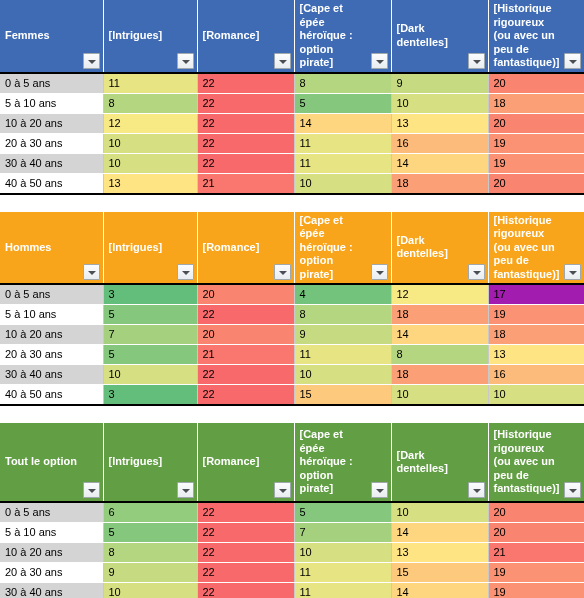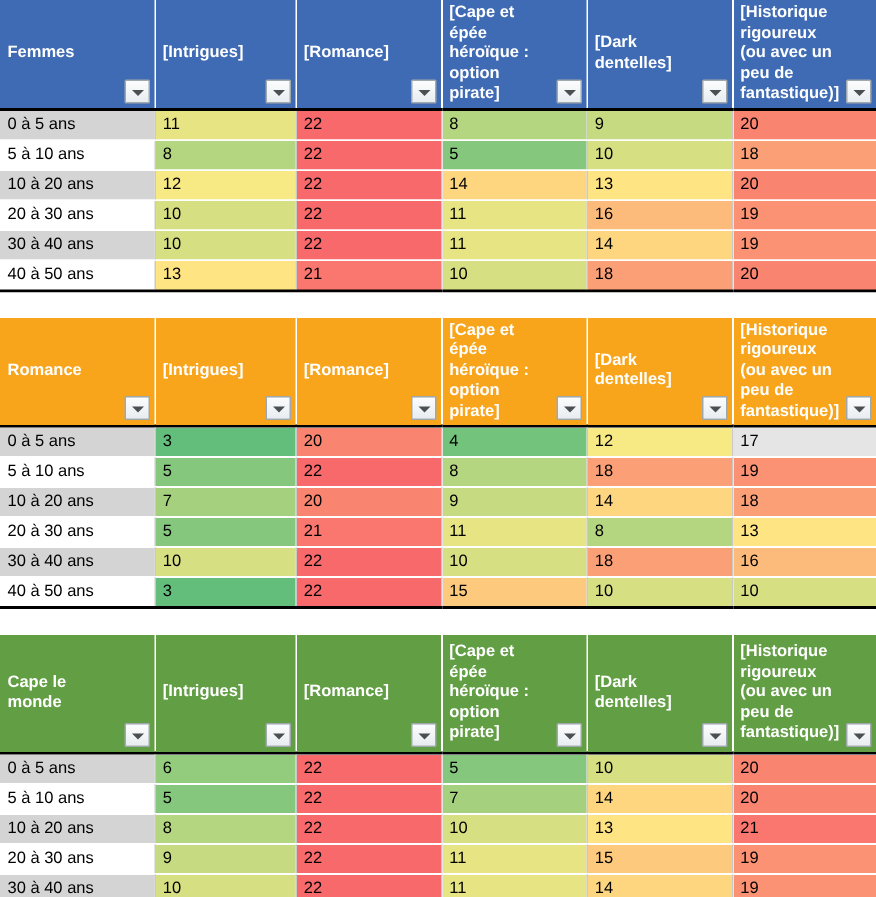--- a/index.html
+++ b/index.html
@@ -215,21 +215,21 @@
       <col class="c-label">
         <col class="c-d1">
         <col class="c-d2">
         <col class="c-d3">
         <col class="c-d4">
         <col class="c-d5">
     </colgroup>
     <thead>
       <tr class="hdr hdr-orange h-tall2">
         <th>
-          <span class="hdr-inner">Romance</span>
+          <span class="hdr-inner">Hommes</span>
           <span class="filter-btn"></span>
         </th>
         <th>
           <span class="hdr-inner">[Intrigues]</span>
           <span class="filter-btn"></span>
         </th>
         <th>
           <span class="hdr-inner">[Romance]</span>
           <span class="filter-btn"></span>
         </th>
@@ -247,21 +247,21 @@
         </th>
       </tr>
     </thead>
     <tbody>
         <tr class="drow">
           <td class="lbl-alt">0 à 5 ans</td>
           <td style="background: rgb(99, 190, 123);">3</td>
           <td style="background: rgb(249, 132, 112);">20</td>
           <td style="background: rgb(115, 195, 124);">4</td>
           <td style="background: rgb(247, 233, 132);">12</td>
-          <td style="background: #e5e5e5;">17</td>
+          <td style="background: #a21caf;">17</td>
         </tr>
         <tr class="drow">
           <td class="lbl-wht">5 à 10 ans</td>
           <td style="background: rgb(132, 199, 125);">5</td>
           <td style="background: rgb(248, 105, 107);">22</td>
           <td style="background: rgb(181, 214, 128);">8</td>
           <td style="background: rgb(251, 160, 118);">18</td>
           <td style="background: rgb(250, 146, 115);">19</td>
         </tr>
         <tr class="drow">
@@ -306,21 +306,21 @@
       <col class="c-label">
         <col class="c-d1">
         <col class="c-d2">
         <col class="c-d3">
         <col class="c-d4">
         <col class="c-d5">
     </colgroup>
     <thead>
       <tr class="hdr hdr-green h-tall3">
         <th>
-          <span class="hdr-inner">Cape le monde</span>
+          <span class="hdr-inner">Tout le option</span>
           <span class="filter-btn"></span>
         </th>
         <th>
           <span class="hdr-inner">[Intrigues]</span>
           <span class="filter-btn"></span>
         </th>
         <th>
           <span class="hdr-inner">[Romance]</span>
           <span class="filter-btn"></span>
         </th>

